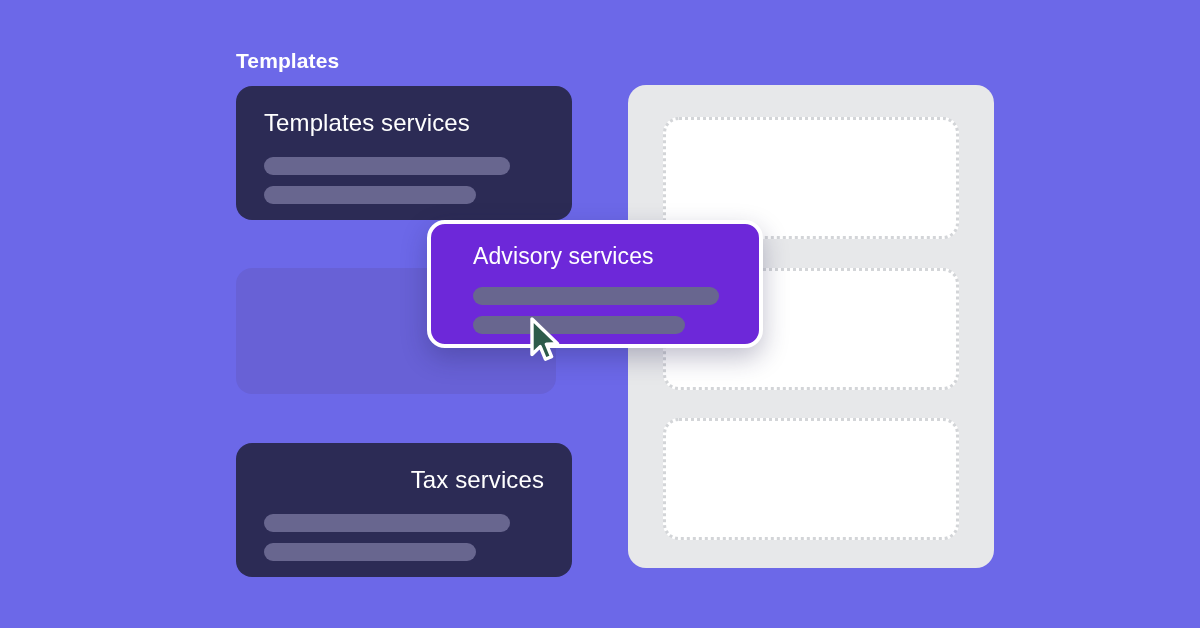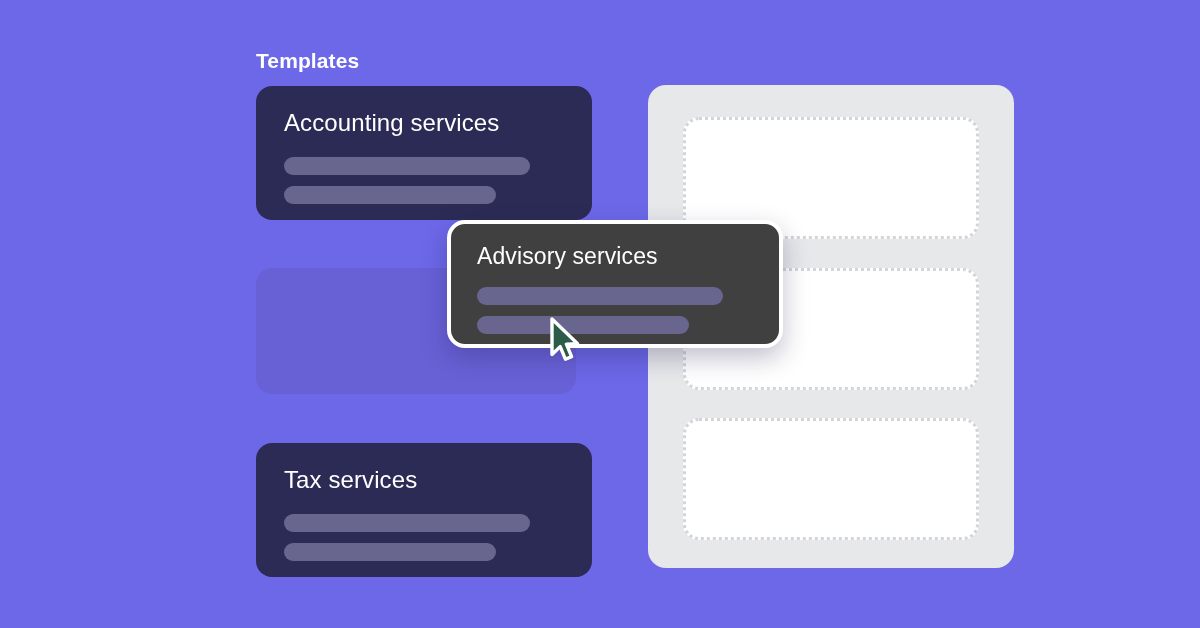--- a/index.html
+++ b/index.html
@@ -14,21 +14,20 @@
   body {
     background: #6C68E8;
     font-family: "Liberation Sans", "DejaVu Sans", sans-serif;
     position: relative;
     -webkit-font-smoothing: antialiased;
   }
 
   .stage {
     position: absolute;
     inset: 0;
-    margin-left: 20px;
   }
 
   
   .col-heading {
     position: absolute;
     color: #FFFFFF;
     font-size: 21px;
     font-weight: 700;
     letter-spacing: 0.1px;
     line-height: 1;
@@ -40,21 +39,21 @@
   
   .template-card {
     position: absolute;
     left: 236px;
     width: 336px;
     background: #2C2B55;
     border-radius: 16px;
     padding: 24px 28px 26px 28px;
   }
   #card-accounting { top: 86px; height: 134px; }
-  #card-tax        { top: 443px; height: 134px; }
+  #card-tax        { top: 443px; height: 134px; text-align: right; }
 
   .card-title {
     color: #FFFFFF;
     font-size: 24px;
     font-weight: 400;
     line-height: 1.1;
     letter-spacing: 0.1px;
     white-space: nowrap;
   }
 
@@ -77,24 +76,24 @@
     border-radius: 16px;
   }
 
   
   #dragged-card {
     position: absolute;
     left: 427px;
     top: 220px;
     width: 336px;
     height: 128px;
-    background: #404040;
+    background: #6d28d9;
     border: 4px solid #FFFFFF;
     border-radius: 18px;
-    padding: 20px 24px 22px 26px;
+    padding: 20px 24px 22px 42px;
     box-shadow: 0 10px 26px rgba(34, 30, 80, 0.28);
     z-index: 30;
   }
   #dragged-card .card-title { font-size: 23px; }
   #dragged-card .bar-long  { width: 246px; margin-top: 18px; }
   #dragged-card .bar-short { width: 212px; margin-top: 11px; }
 
   
   #drag-cursor {
     position: absolute;
@@ -130,21 +129,21 @@
   #drop-slot-3 { top: 333px; height: 122px; }
 </style>
 </head>
 <body>
 
 <div class="stage">
 
   <div class="col-heading" id="templates-heading">Templates</div>
 
   <div class="template-card" id="card-accounting">
-    <div class="card-title">Accounting services</div>
+    <div class="card-title">Templates services</div>
     <div class="bar bar-long"></div>
     <div class="bar bar-short"></div>
   </div>
 
   <div id="ghost-slot"></div>
 
   <div class="template-card" id="card-tax">
     <div class="card-title">Tax services</div>
     <div class="bar bar-long"></div>
     <div class="bar bar-short"></div>

